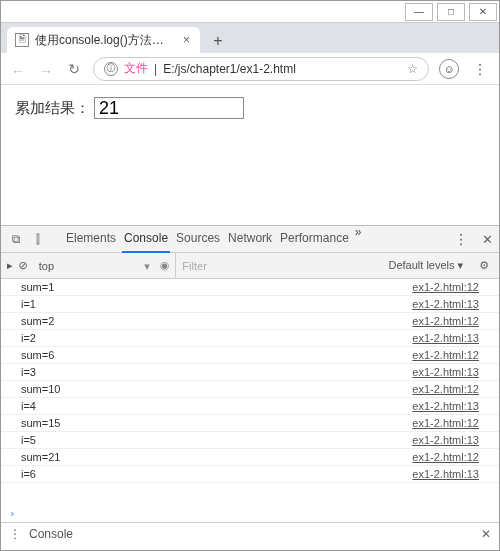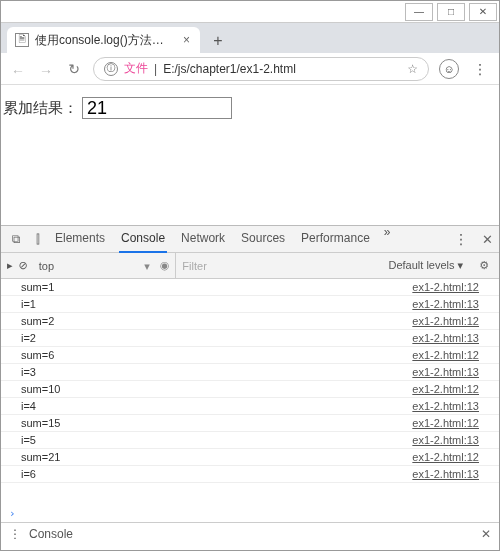--- a/index.html
+++ b/index.html
@@ -15,26 +15,26 @@
 .addr{height:32px;display:flex;align-items:center;gap:10px;padding:0 8px;border-bottom:1px solid #ddd}
 .nav-ico{width:18px;color:#777;font-size:14px;text-align:center}
 .nav-ico.dis{color:#bbb}
 .omni{flex:1;display:flex;align-items:center;gap:6px;border:1px solid #ccc;border-radius:14px;height:24px;padding:0 10px;font-size:12px;color:#555}
 .omni .i{width:14px;height:14px;border:1px solid #888;border-radius:50%;display:flex;align-items:center;justify-content:center;font-size:9px}
 .omni .lbl{color:#ec4899}
 .omni .url{color:#333;flex:1}
 .omni .star{color:#777}
 .user{width:20px;height:20px;border:1px solid #888;border-radius:50%;display:flex;align-items:center;justify-content:center;font-size:11px}
 .menu3{font-size:14px;color:#555;padding:0 4px}
-.page{height:140px;padding:12px 2px;font-size:15px}
+.page{height:140px;padding:12px 14px;font-size:15px}
 .page .row{display:flex;align-items:center;gap:4px}
 .page input{border:1px solid #888;height:22px;width:150px;padding:0 4px;font-size:18px}
 .dt-top{height:28px;border-top:1px solid #bbb;border-bottom:1px solid #ccc;display:flex;align-items:center;gap:4px;padding:0 6px;background:#f3f3f3}
 .dt-ico{width:18px;text-align:center;color:#666;font-size:12px}
-.dt-tabs{display:flex;gap:12px;margin-left:2px;flex:1;font-size:12px;color:#555}
+.dt-tabs{display:flex;gap:4px;margin-left:13px;flex:1;font-size:12px;color:#555}
 .dt-tab{padding:6px 2px}
 .dt-tab.active{color:#333;border-bottom:2px solid #1a73e8}
 .chev{color:#555}
 .dt-x{color:#666;font-size:13px;margin-left:6px}
 .cn-bar{height:26px;border-bottom:1px solid #ccc;display:flex;align-items:center;gap:6px;padding:0 6px;font-size:11px;color:#555;background:#f3f3f3}
 .cn-ctx{border:1px solid transparent;padding:1px 18px 1px 4px;color:#555;position:relative;width:120px}
 .cn-ctx:after{content:"▾";position:absolute;right:3px;color:#888}
 .cn-eye{color:#888}
 .cn-filter{flex:1;border-left:1px solid #ccc;height:26px;display:flex;align-items:center;padding:0 6px;color:#aaa}
 .cn-levels{color:#555;padding-right:6px}
@@ -86,22 +86,22 @@
     <input type="text" value="21" style="">
   </div>
 </div>
 
 <div class="dt-top">
   <span class="dt-ico">⧉</span>
   <span class="dt-ico">⫿</span>
   <div class="dt-tabs">
     <span class="dt-tab">Elements</span>
     <span class="dt-tab active">Console</span>
+    <span class="dt-tab">Sources</span>
     <span class="dt-tab">Network</span>
-    <span class="dt-tab">Sources</span>
     <span class="dt-tab">Performance</span>
     <span class="chev">»</span>
   </div>
   <span class="menu3">⋮</span>
   <span class="dt-x">✕</span>
 </div>
 
 <div class="cn-bar">
   <span>▸</span>
   <span>⊘</span>

